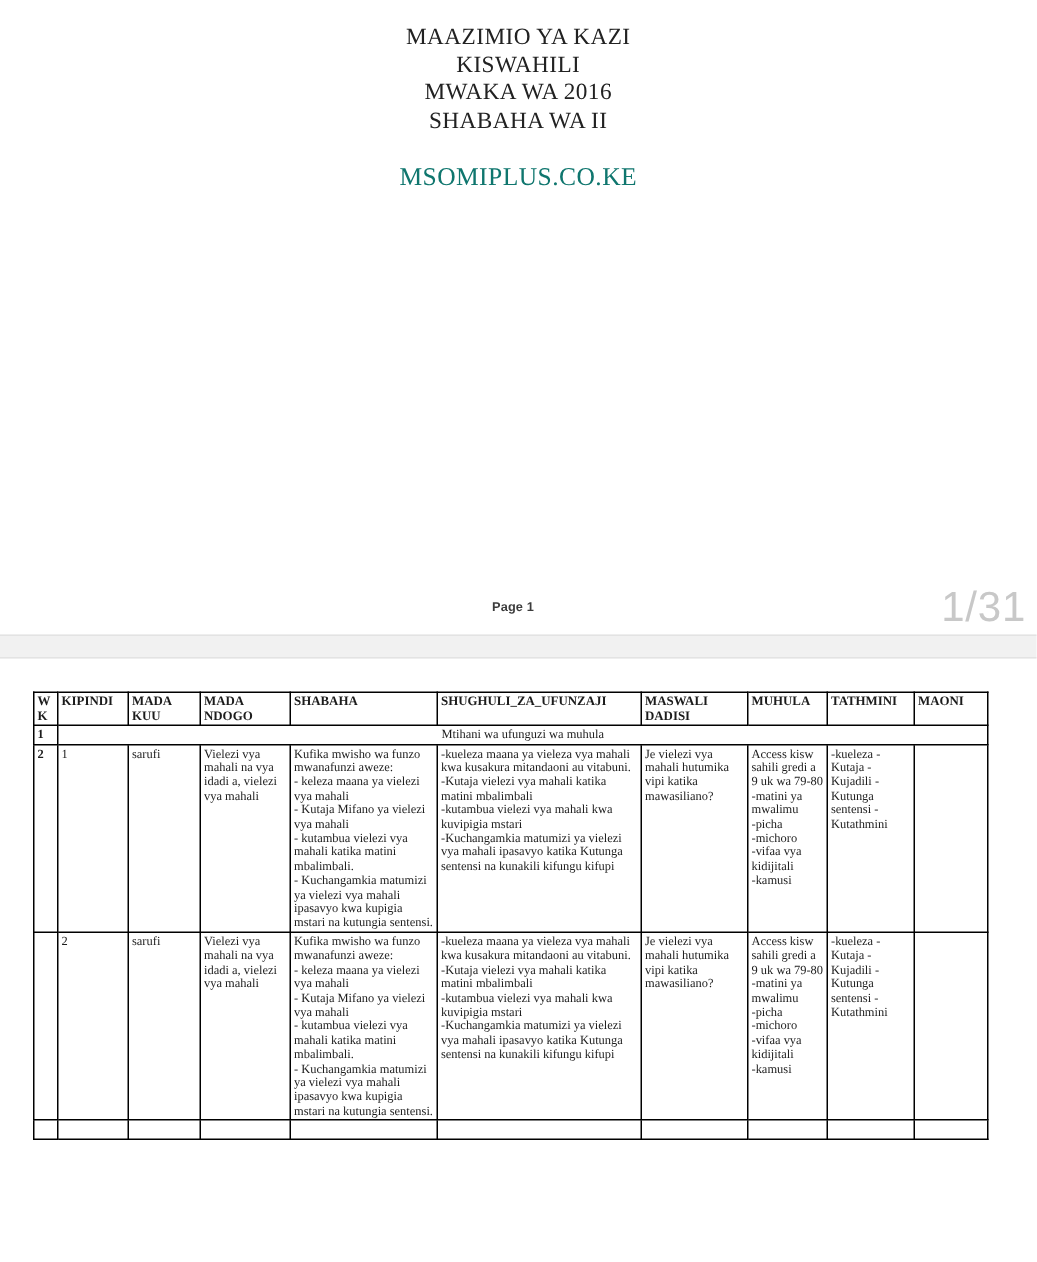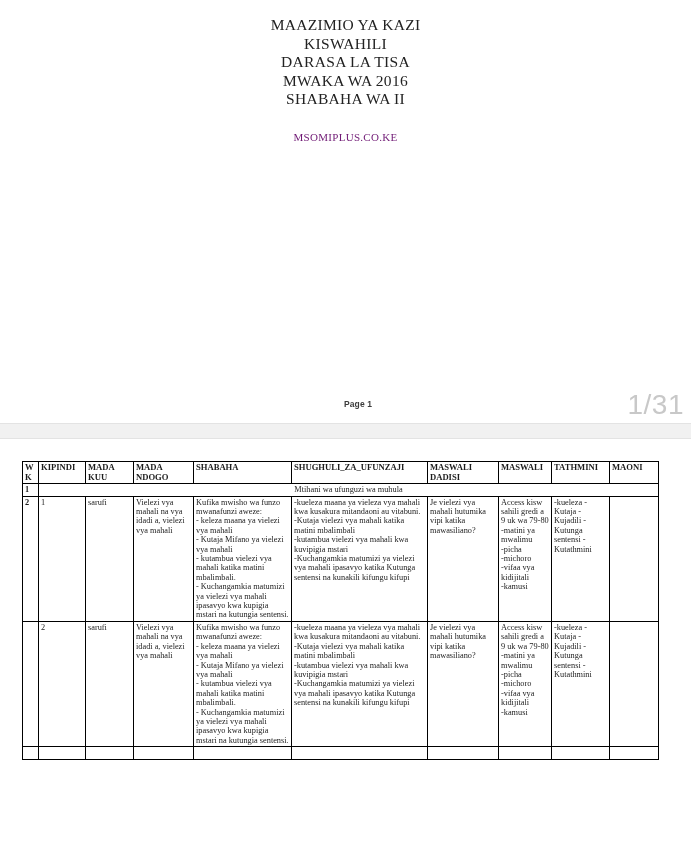--- a/index.html
+++ b/index.html
@@ -37,29 +37,29 @@
     line-height: 18.6px;
     letter-spacing: 0.3px;
     color: #222222;
     white-space: pre;
   }
   .cover-gap {
     height: 18.6px;
   }
   .cover-site {
     font-family: "Liberation Serif", "DejaVu Serif", serif;
-    font-size: 11px;
+    font-size: 17px;
     line-height: 18.6px;
     letter-spacing: 0.3px;
-    color: #701a75;
+    color: #0f766e;
   }
 
   .page-footer-label {
     position: absolute;
-    left: 344px;
+    left: 328px;
     top: 399px;
     font-family: "Liberation Sans", "DejaVu Sans", sans-serif;
     font-size: 8.5px;
     font-weight: 600;
     color: #3c3c3c;
     letter-spacing: 0.1px;
   }
 
   .page-counter {
     position: absolute;
@@ -155,21 +155,20 @@
   }
 </style>
 </head>
 <body>
 
 <div class="page-one">
 
   <div class="cover-title-block">
     <div class="cover-line">MAAZIMIO YA KAZI</div>
     <div class="cover-line">KISWAHILI</div>
-    <div class="cover-line">DARASA LA TISA</div>
     <div class="cover-line">MWAKA WA 2016</div>
     <div class="cover-line">SHABAHA WA II</div>
     <div class="cover-gap"></div>
     <div class="cover-site">MSOMIPLUS.CO.KE</div>
   </div>
 
   <div class="page-footer-label">Page 1</div>
   <div class="page-counter">1/31</div>
 </div>
 
@@ -192,21 +191,21 @@
     </colgroup>
     <thead>
       <tr>
         <th>WK</th>
         <th>KIPINDI</th>
         <th>MADA KUU</th>
         <th>MADA NDOGO</th>
         <th>SHABAHA</th>
         <th>SHUGHULI_ZA_UFUNZAJI</th>
         <th>MASWALI DADISI</th>
-        <th>MASWALI</th>
+        <th>MUHULA</th>
         <th>TATHMINI</th>
         <th>MAONI</th>
       </tr>
     </thead>
     <tbody>
 
       <tr>
         <td class="wk-cell">1</td>
         <td class="merged-exam" colspan="9">Mtihani wa ufunguzi wa muhula</td>
       </tr>

